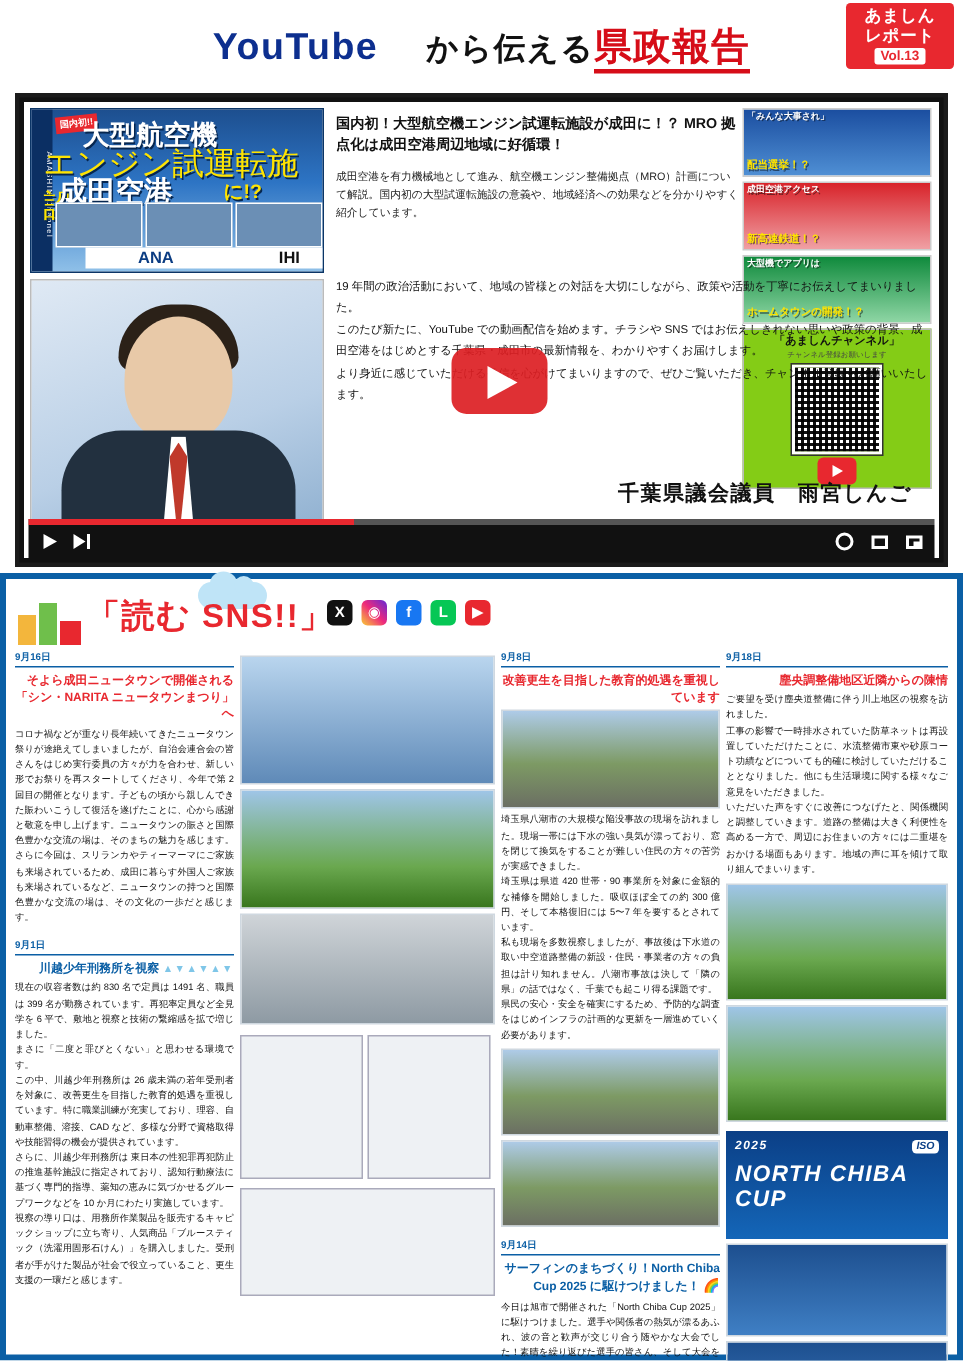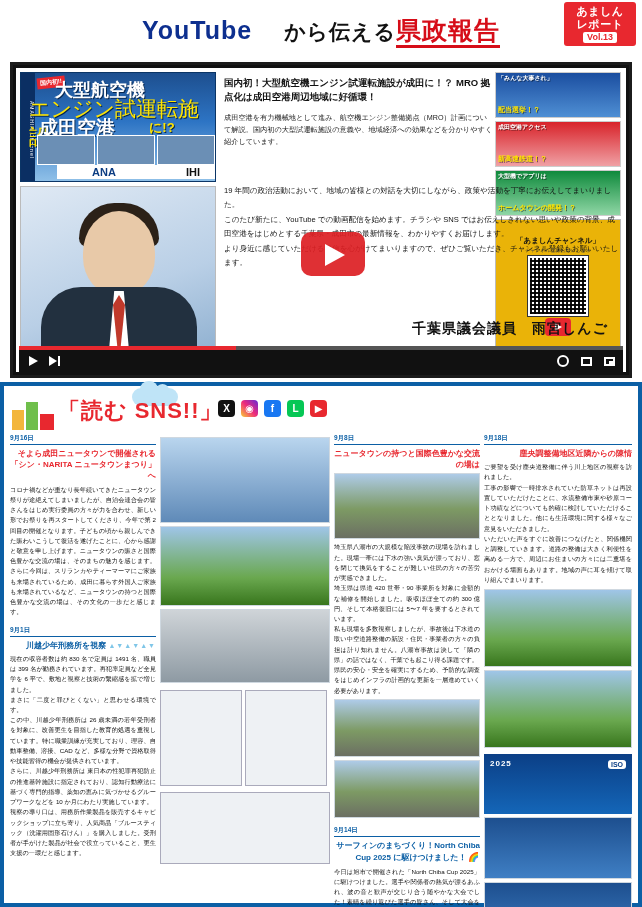--- a/index.html
+++ b/index.html
@@ -66,21 +66,21 @@
     position:absolute;left:208px;top:44px;width:270px;
     font-size:7.2px;line-height:1.7;color:#222;
   }
   .sidecol{position:absolute;right:5px;top:4px;width:126px;}
   .side-card{width:126px;height:46px;margin-bottom:3px;position:relative;overflow:hidden;border:1px solid #ccc;box-sizing:border-box;}
   .sc1{background:linear-gradient(180deg,#1b4ea0,#4f8fd4);}
   .sc2{background:linear-gradient(180deg,#d8232a,#f0a0a4);}
   .sc3{background:linear-gradient(180deg,#0f8a3c,#8fd6a5);}
   .side-card .cap{position:absolute;left:2px;top:2px;right:2px;color:#fff;font-size:6px;font-weight:bold;line-height:1.3;text-shadow:1px 1px 0 rgba(0,0,0,.5);}
   .side-card .cap2{position:absolute;left:2px;bottom:2px;right:2px;color:#ffe400;font-size:7px;font-weight:bold;text-shadow:1px 1px 0 rgba(0,0,0,.5);}
-  .ch-box{width:126px;border:1px solid #bbb;box-sizing:border-box;padding:16px;text-align:center;background:#eab308;}
+  .ch-box{width:126px;border:1px solid #bbb;box-sizing:border-box;padding:2px;text-align:center;background:#84cc16;}
   .ch-box .t{font-size:7.5px;font-weight:bold;color:#111;}
   .ch-box .s{font-size:5px;color:#444;margin-top:1px;}
   .qr{width:56px;height:56px;margin:3px auto 2px;background:
       repeating-linear-gradient(0deg,#111 0 2px,#fff 2px 4px),
       repeating-linear-gradient(90deg,#111 0 2px,transparent 2px 4px);
       background-blend-mode:multiply;border:2px solid #fff;outline:1px solid #333;}
   .yt-btn{width:26px;height:18px;background:#e8282f;border-radius:4px;margin:2px auto 0;position:relative;}
   .yt-btn:after{content:"";position:absolute;left:10px;top:5px;border-left:7px solid #fff;border-top:4px solid transparent;border-bottom:4px solid transparent;}
 
   .portrait{
@@ -151,21 +151,21 @@
   .arthdr.blue{color:#0b5fa5;}
   .body-txt{font-size:6.2px;line-height:1.65;color:#111;text-align:justify;}
   .photo{background:#8aa7bd;border:1px solid #cfd8e0;box-sizing:border-box;margin:3px 0;overflow:hidden;position:relative;}
   .ph-green{background:linear-gradient(180deg,#9fc5e8 0%,#6aa84f 65%,#38761d 100%);}
   .ph-grey{background:linear-gradient(180deg,#cfd4d8,#8e9aa3);}
   .ph-road{background:linear-gradient(180deg,#aecbe8 0%,#7d9a64 55%,#6b6f63 100%);}
   .ph-blue{background:linear-gradient(180deg,#1d4f8f,#3f7fc4);}
   .ph-sign{background:#eef1f4;border:1px solid #aab;}
   .ph-people{background:linear-gradient(180deg,#b9d5ee,#5f8ab8);}
 
-  .nc-banner{position:relative;height:60px;background:linear-gradient(180deg,#0b3f86,#1466b8);color:#fff;}
+  .nc-banner{position:relative;height:72px;background:linear-gradient(180deg,#0b3f86,#1466b8);color:#fff;font-style:italic;}
   .nc-banner .nc1{position:absolute;left:6px;top:5px;font-size:8px;font-weight:bold;letter-spacing:1px;}
   .nc-banner .nc2{position:absolute;left:6px;top:20px;font-size:15px;font-weight:bold;letter-spacing:1px;}
   .nc-banner .nc3{position:absolute;right:6px;top:6px;font-size:7px;background:#fff;color:#0b3f86;border-radius:3px;padding:1px 3px;font-weight:bold;}
 
   .deco{display:inline-block;color:#7fc6e8;font-size:7px;letter-spacing:1px;}
   .rainbow{display:inline-block;font-size:9px;}
 </style>
 </head>
 <body>
 
@@ -303,21 +303,21 @@
           <div class="photo ph-grey" style="height:74px"></div>
           <div style="display:flex;gap:3px;margin-top:4px">
             <div class="photo ph-sign" style="width:82px;height:96px"></div>
             <div class="photo ph-sign" style="width:82px;height:96px"></div>
           </div>
           <div class="photo ph-sign" style="height:72px"></div>
         </div>
 
         <div class="col colC">
           <div class="datehdr">9月8日</div>
-          <div class="arthdr">ニュータウンの持つと国際色豊かな交流の場は</div>
+          <div class="arthdr">改善更生を目指した教育的処遇を重視しています</div>
           <div class="photo ph-road" style="height:66px"></div>
           <div class="body-txt" style="white-space:pre-line">埼玉県八潮市の大規模な陥没事故の現場を訪れました。現場一帯には下水の強い臭気が漂っており、窓を閉じて換気をすることが難しい住民の方々の苦労が実感できました。
 埼玉県は県道 420 世帯・90 事業所を対象に金額的な補修を開始しました。吸収ほぼ全ての約 300 億円、そして本格復旧には 5〜7 年を要するとされています。
 私も現場を多数視察しましたが、事故後は下水道の取い中空道路整備の新設・住民・事業者の方々の負担は計り知れません。八潮市事故は決して「隣の県」の話ではなく、千葉でも起こり得る課題です。
 県民の安心・安全を確実にするため、予防的な調査をはじめインフラの計画的な更新を一層進めていく必要があります。</div>
           <div class="photo ph-road" style="height:58px"></div>
           <div class="photo ph-road" style="height:58px"></div>
 
           <div class="datehdr" style="margin-top:8px">9月14日</div>
           <div class="arthdr blue">
@@ -331,20 +331,21 @@
           <div class="datehdr">9月18日</div>
           <div class="arthdr">塵央調整備地区近隣からの陳情</div>
           <div class="body-txt" style="white-space:pre-line">ご要望を受け塵央道整備に伴う川上地区の視察を訪れました。
 工事の影響で一時排水されていた防草ネットは再設置していただけたことに、水流整備市東や砂原コート功績などについても的確に検討していただけることとなりました。他にも生活環境に関する様々なご意見をいただきました。
 いただいた声をすぐに改善につなげたと、関係機関と調整していきます。道路の整備は大きく利便性を高める一方で、周辺にお住まいの方々には二重堪をおかける場面もあります。地域の声に耳を傾けて取り組んでまいります。</div>
           <div class="photo ph-green" style="height:78px;margin-top:4px"></div>
           <div class="photo ph-green" style="height:78px"></div>
 
           <div class="nc-banner" style="margin-top:6px">
             <div class="nc1">2025</div>
+            <div class="nc2">NORTH CHIBA CUP</div>
             <div class="nc3">ISO</div>
           </div>
           <div class="photo ph-blue" style="height:62px"></div>
           <div class="photo ph-blue" style="height:62px"></div>
         </div>
 
       </div>
     </div>
   </div>
 

